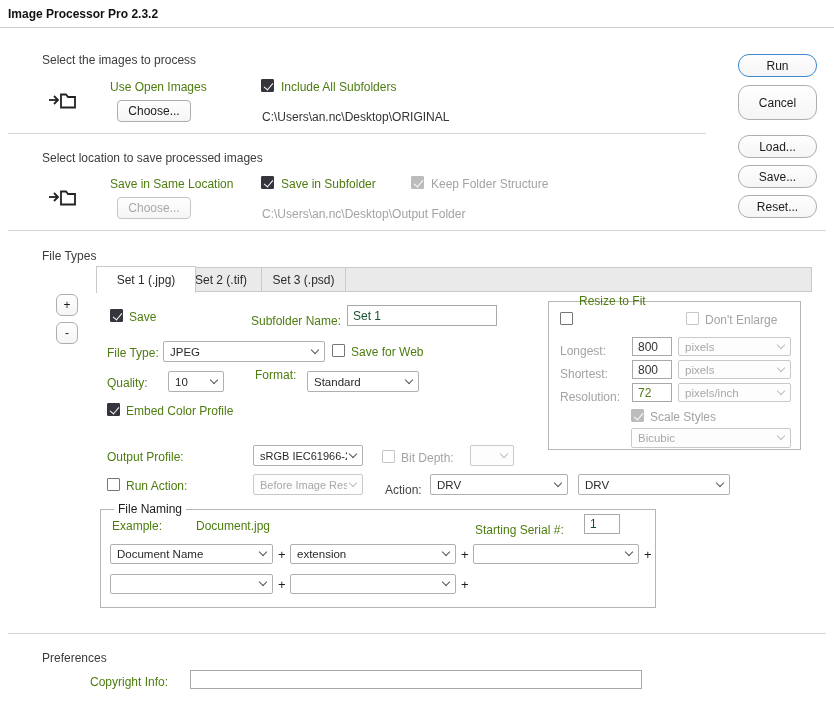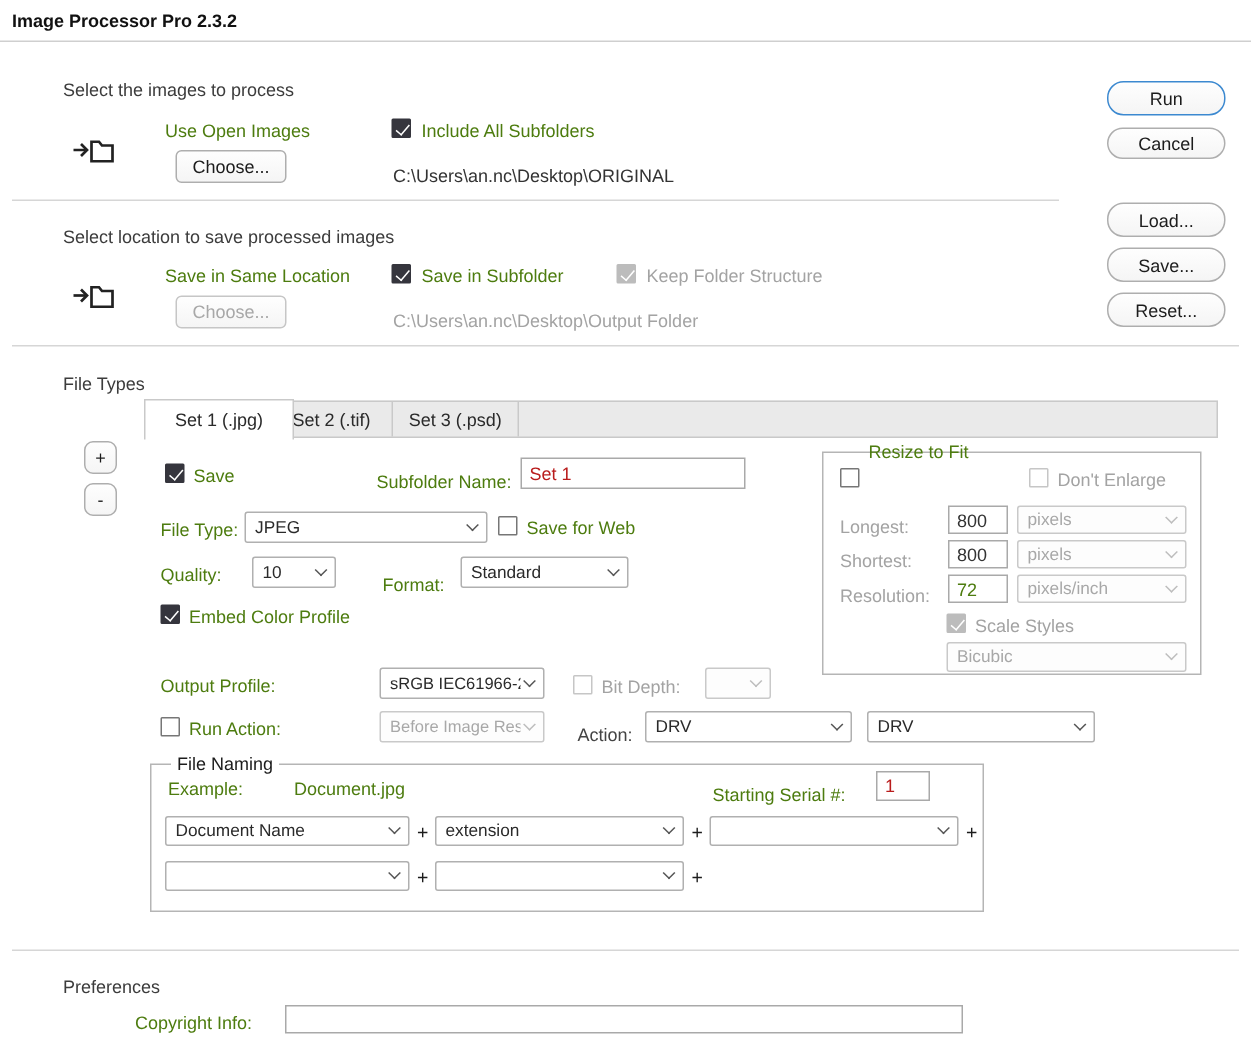--- a/index.html
+++ b/index.html
@@ -19,21 +19,21 @@
   .btn.primary { border-color:#3c89d0; }
   .btn.small { border-radius:4px; }
   .btn.disabled { color:#a8a8a8; border-color:#c6c6c6; cursor:default; }
   .cb { position:absolute; width:13px; height:13px; background:#fff; border:1px solid #767676; border-radius:1px; }
   .cb.checked { background:#35353d; border-color:#35353d; }
   .cb.checked::after { content:""; position:absolute; left:3.5px; top:0.5px; width:4px; height:8px;
                        border:solid #fff; border-width:0 1.7px 1.7px 0; transform:rotate(40deg); }
   .cb.dis { border-color:#c6c6c6; }
   .cb.checked.dis { background:#bcbcbc; border-color:#bcbcbc; }
   input.input { position:absolute; border:1px solid #a9a9a9; background:#fff; font-family:inherit;
-                font-size:12px; padding:0 5px; color:#b91c1c; outline:none; }
+                font-size:12px; padding:0 5px; color:#14532d; outline:none; }
   .dd { position:absolute; background:#fff; border:1px solid #b0b0b0; border-radius:2px; font-size:11.5px;
         color:#2a2a2a; display:flex; align-items:center; padding:0 18px 0 6px; white-space:nowrap; cursor:pointer; }
   .ddtext { overflow:hidden; white-space:nowrap; }
   .dd.dis { color:#a8a8a8; border-color:#c9c9c9; background:#fdfdfd; cursor:default; }
   .chev { position:absolute; right:6px; top:50%; width:6px; height:6px; margin-top:-5px;
           border-right:1.4px solid #555; border-bottom:1.4px solid #555; transform:rotate(45deg); }
   .dd.dis .chev { border-color:#bdbdbd; }
   .tabstrip { position:absolute; background:#eaeaea; border:1px solid #c9c9c9; }
   .tab { position:absolute; display:flex; align-items:center; justify-content:center; font-size:12px;
          color:#2a2a2a; cursor:pointer; }
@@ -49,21 +49,21 @@
 
 <div class="win">
 
   <div class="titlebar">
     <span class="title">Image Processor Pro 2.3.2</span>
   </div>
 
   <div class="lbl heading" style="left:42px; top:53px;">Select the images to process</div>
 
   <div class="btn primary" style="left:738px; top:54px; width:79px; height:23px;">Run</div>
-  <div class="btn" style="left:738px; top:85px; width:79px; height:21px;">Cancel</div>
+  <div class="btn" style="left:738px; top:85px; width:79px; height:35px;">Cancel</div>
 
   <span class="icon" style="left:48px; top:89px;">
     <svg width="28" height="22" viewBox="0 0 28 22" fill="none" stroke="#222" stroke-width="1.8">
       <path d="M1 11 h8"></path>
         <path d="M6 7 l4 4 -4 4"></path>
       <path d="M13 5.5 h5 l2 2.5 h7 v10.5 h-14 z"></path>
     </svg>
   </span>
 
   <div class="lbl" style="left:110px; top:80px;">Use Open Images</div>
@@ -127,21 +127,21 @@
 
   <div class="cb" style="left:332px; top:344px;"></div>
   <div class="lbl" style="left:351px; top:345px;">Save for Web</div>
 
   <div class="lbl" style="left:107px; top:376px;">Quality:</div>
   <div class="dd" style="left:168px; top:371px; width:56px; height:21px;">
     <span class="ddtext">10</span>
     <span class="chev"></span>
   </div>
 
-  <div class="lbl" style="left:255px; top:383px;">Format:</div>
+  <div class="lbl" style="left:255px; top:368px;">Format:</div>
   <div class="dd" style="left:307px; top:371px; width:112px; height:21px;">
     <span class="ddtext">Standard</span>
     <span class="chev"></span>
   </div>
 
   <div class="cb checked" style="left:107px; top:403px;"></div>
   <div class="lbl" style="left:126px; top:404px;">Embed Color Profile</div>
 
   <div class="groupbox" style="left:548px; top:301px; width:253px; height:149px;"></div>
 

